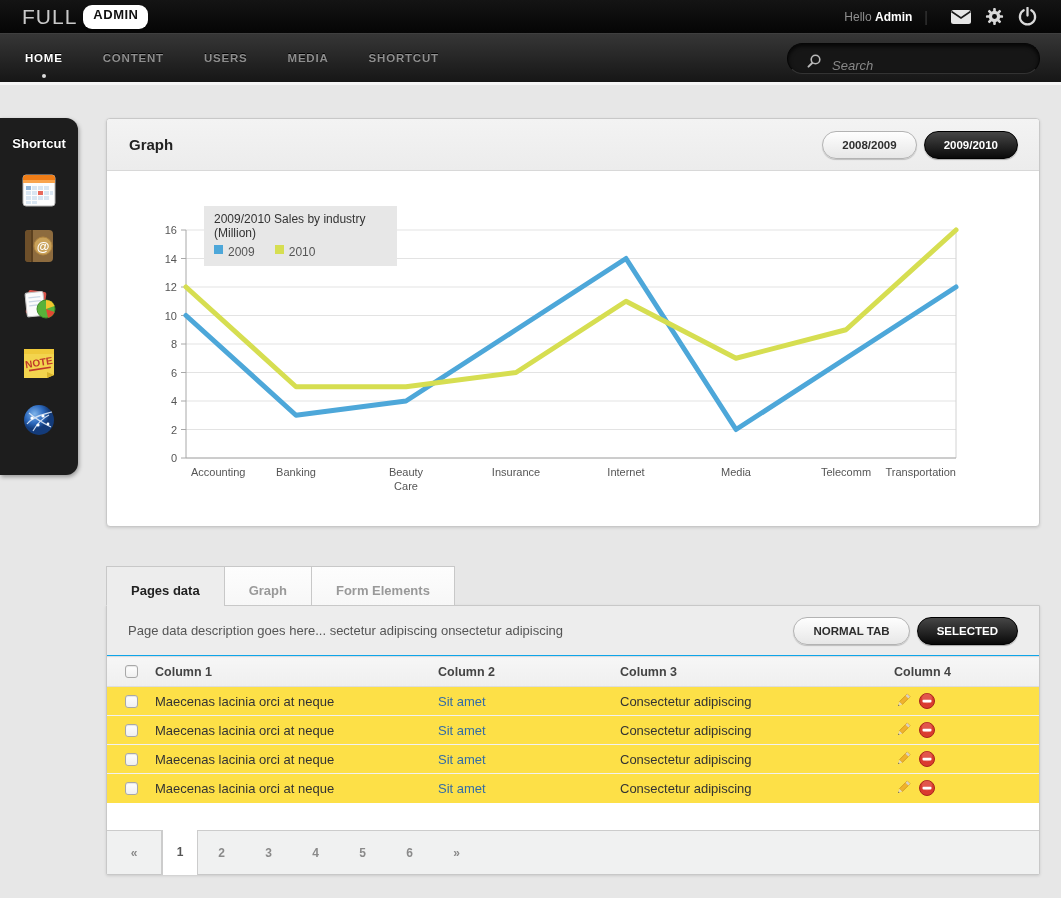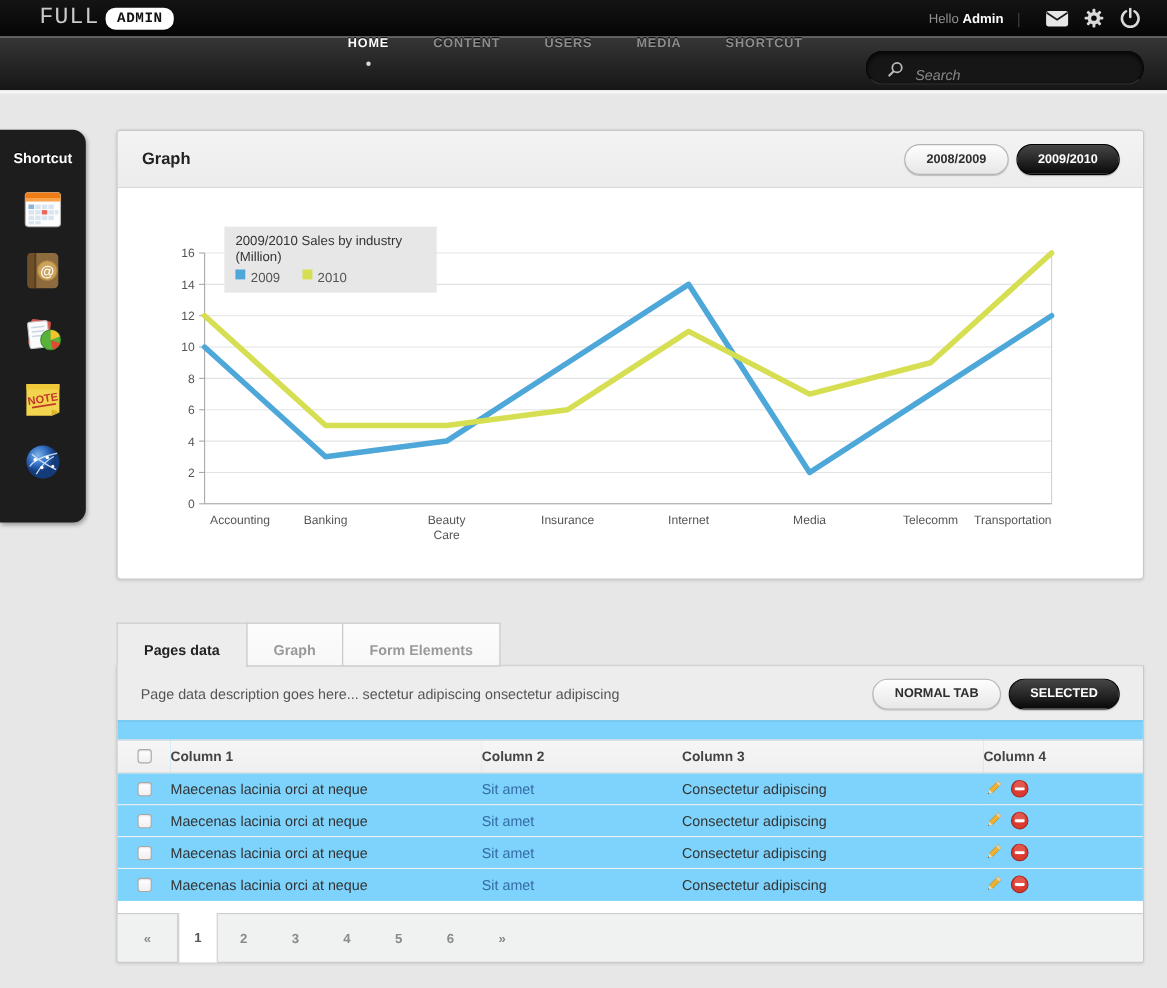--- a/index.html
+++ b/index.html
@@ -1,31 +1,31 @@
 <!DOCTYPE html>
 <html><head>
 <meta charset="utf-8">
 <style>
   * { margin:0; padding:0; box-sizing:border-box; }
   html,body { width:1061px; height:898px; overflow:hidden; }
   body { font-family:"Liberation Sans", sans-serif; background:#e7e7e7; position:relative; }
 
   
   .topbar { position:absolute; left:0; top:0; width:1061px; height:33px; background:linear-gradient(#141414,#050505); display:flex; align-items:center; }
-  .logo { display:flex; align-items:center; margin-left:36px;font-family:Liberation Mono, monospace; }
+  .logo { display:flex; margin-left:22px; }
   .logo-text { color:#c9c9c9; font-size:21px; letter-spacing:1px; font-weight:normal; }
   .logo-badge { background:#fff; color:#111; font-size:13px; font-weight:bold; border-radius:9px; padding:2px 10px 3px; margin-left:6px; letter-spacing:.5px; box-shadow:0 1px 2px rgba(0,0,0,.6); }
   .topbar-right { margin-left:auto; display:flex; align-items:center; margin-right:22px; }
   .greeting { font-size:12px; color:#8f8f8f; }
   .greeting b { color:#fff; }
   .top-sep { color:#3c3c3c; margin:0 12px; font-size:14px; }
   .top-icon { width:24px; height:20px; margin-left:9px; display:flex; align-items:center; justify-content:center; cursor:pointer; }
 
   
-  .navbar { position:absolute; left:0; top:33px; width:1061px; height:52px; background:linear-gradient(#363636,#161616); border-top:1px solid #3f3f3f; border-bottom:3px solid #f6f6f6; display:flex; align-items:center;flex-direction:column; }
+  .navbar { position:absolute; left:0; top:33px; width:1061px; height:52px; background:linear-gradient(#363636,#161616); border-top:1px solid #3f3f3f; border-bottom:3px solid #f6f6f6; display:flex; align-items:center; }
   .nav-items { display:flex; list-style:none; margin-left:25px; }
   .nav-item { position:relative; margin-right:40px; font-size:11.5px; font-weight:bold; letter-spacing:.8px; color:#8e8e8e; cursor:pointer; text-shadow:0 -1px 0 #000; }
   .nav-item.active { color:#fff; }
   .nav-item.active .nav-dot { position:absolute; left:50%; margin-left:-2px; top:22px; width:4px; height:4px; border-radius:50%; background:#dcdcdc; }
   .searchbox { margin-left:auto; margin-right:21px; width:253px; height:31px; background:#161616; border:1px solid #060606; border-bottom-color:#333; border-radius:16px; box-shadow:inset 0 2px 4px rgba(0,0,0,.8); display:flex; align-items:flex-end; }
   .search-input { background:transparent; border:none; outline:none; color:#999; font-style:italic; font-size:13px; width:180px; }
   .search-input::placeholder { color:#888; font-style:italic; }
   .search-glass { margin:0 10px 0 18px; }
 
   
@@ -57,21 +57,21 @@
   .tabs-row { position:absolute; left:106px; top:566px; height:40px; display:flex; z-index:3; }
   .tab { height:40px; line-height:39px; padding:4px 24px; font-size:13px; font-weight:bold; color:#999; background:linear-gradient(#fdfdfd,#f7f7f7); border:1px solid #c8c8c8; border-right:none; cursor:pointer; }
   .tab:last-child { border-right:1px solid #c8c8c8; }
   .tab.active { background:#ededed; color:#222; border-bottom:1px solid #ededed; }
   .tabs-body { left:106px; top:605px; width:934px; height:270px; background:#fff; border-radius:0 0 2px 2px; }
   .tab-desc-strip { height:50px; background:#ededed; border-bottom:1px solid #0ea5e9; display:flex; align-items:center;justify-content:space-between; }
   .tab-desc { font-size:13px; color:#555; margin-left:21px; }
   .strip-buttons { margin-left:auto; margin-right:21px; display:flex; gap:7px; }
 
   
-  .table-wrap { padding-top:16px; background:#7dd3fc; }
+  .table-wrap { padding-top:0; background:#fde047; }
   table { width:100%; border-collapse:collapse; table-layout:fixed; }
   col.c0{width:48px;} col.c1{width:283px;} col.c2{width:182px;} col.c3{width:274px;} col.c4{width:auto;}
   thead th { background:linear-gradient(#f6f6f6,#efefef); border-top:1px solid #ddd; border-bottom:1px solid #ddd; height:30px; font-size:12.5px; color:#444; text-align:left; font-weight:bold; }
   tbody td { height:29px; font-size:13px; color:#333; border-bottom:1px solid #f1f1f1; }
   tbody tr:last-child td { border-bottom:none; }
   td.cell-check, th.cell-check { padding-left:18px; }
   .link { color:#336ca6; cursor:pointer; }
   .checkbox { width:13px; height:13px; border:1px solid #a8a8a8; border-radius:3px; background:linear-gradient(#fff,#f0f0f0); box-shadow:inset 0 1px 1px rgba(0,0,0,.1); cursor:pointer; }
   .row-actions { display:flex; gap:6px; align-items:center; }
   .action-btn { width:18px; height:18px; cursor:pointer; }

